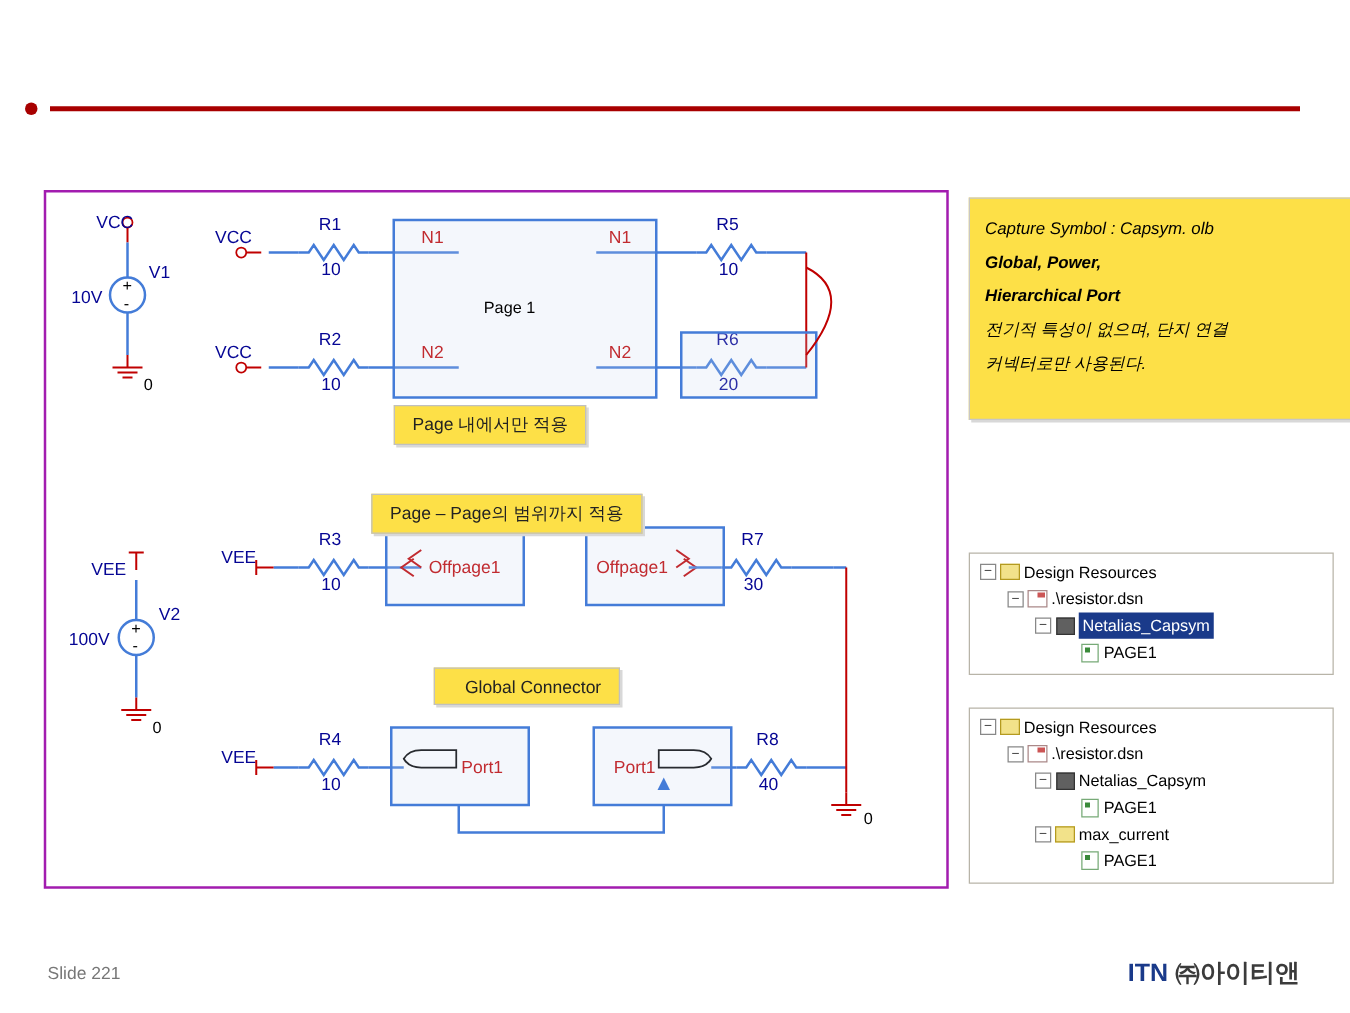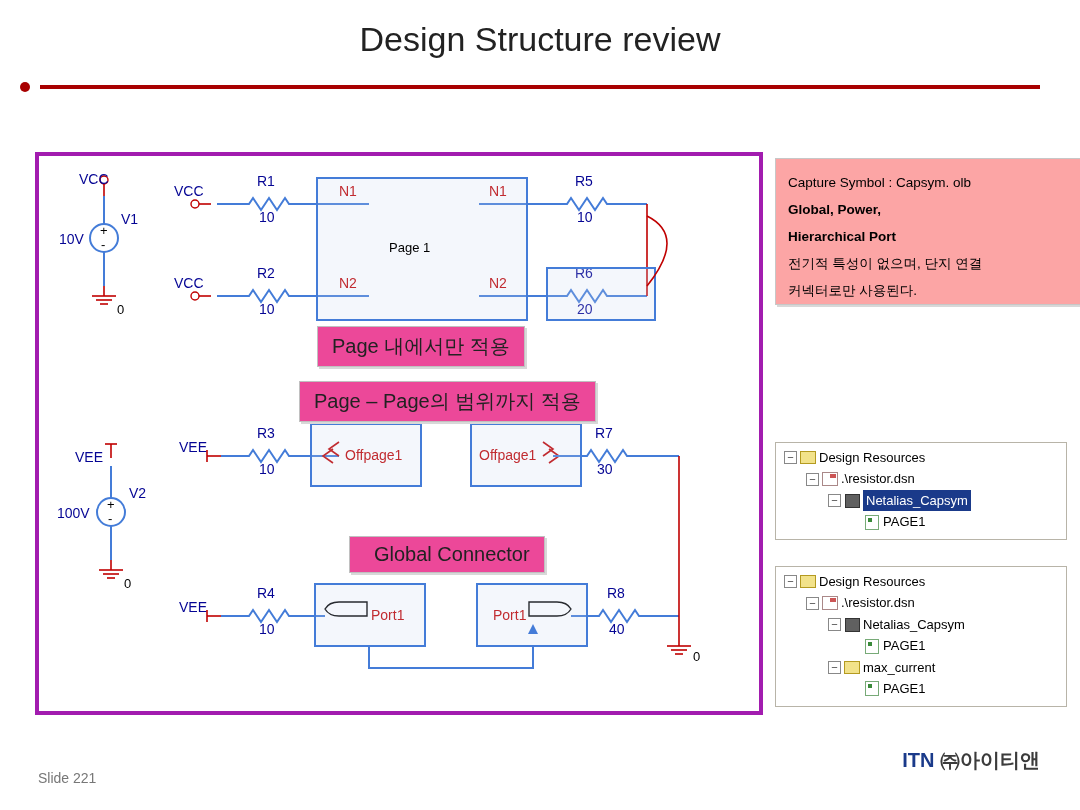--- a/index.html
+++ b/index.html
@@ -1,52 +1,51 @@
 <!DOCTYPE html>
 <html><head>
 <meta charset="utf-8">
 <style>
   html, body { margin: 0; padding: 0; font-family: Arial, "Malgun Gothic", sans-serif; }
   .slide { position: relative; width: 1080px; height: 810px; background: #fff; overflow: hidden; }
   .title { position: absolute; top: 20px; left: 0; width: 100%; text-align: center; font-size: 34px; color: #222; font-family: Arial, sans-serif; }
   .hr-accent { position: absolute; top: 85px; left: 40px; width: 1000px; height: 4px; background: #a80000; }
   .hr-accent::before { content: ""; position: absolute; left: -20px; top: -3px; width: 10px; height: 10px; border-radius: 50%; background: #a80000; }
-  .main { position: absolute; top: 152px; left: 35px; width: 720px; height: 555px; border: 4px solid #a21caf; }
+  .main { position: absolute; top: 152px; left: 35px; width: 720px; height: 555px; border: 2px solid #a21caf; }
   svg.circuit { position: absolute; inset: 0; }
   .lbl { font: 14px Arial; fill: #050594; }
   .lbl-red { font: 14px Arial; fill: #c00000; }
   .lbl-k { font: 13px Arial; fill: #000; }
   .wire-red { stroke: #c00000; stroke-width: 1.6; fill: none; }
   .wire-blue { stroke: #447cd8; stroke-width: 2; fill: none; }
   .wire-k { stroke: #000; stroke-width: 1.4; fill: none; }
   .pin { fill: #fff; stroke: #c00000; stroke-width: 1.4; }
   .box { fill: rgba(200,215,240,0.20); stroke: #447cd8; stroke-width: 2; }
-  .callout { position: absolute; background: #ec4899; border: 1px solid #c0c0c0; font-size: 20px; padding: 6px 14px; box-shadow: 2px 2px 0 #d8d8d8; color: #222; }
-  .info { position: absolute; top: 158px; left: 775px; width: 280px; border: 1px solid #c7c7c7; padding: 10px 12px 0; font-size: 13.5px; line-height: 2.0; background: #fca5a5; box-shadow: 2px 2px 0 #d8d8d8; }
+  .callout { position: absolute; background: #fde047; border: 1px solid #c0c0c0; font-size: 14px; padding: 6px 14px; box-shadow: 2px 2px 0 #d8d8d8; color: #222; }
+  .info { position: absolute; top: 158px; left: 775px; width: 280px; border: 1px solid #c7c7c7; padding: 10px 12px 31px; font-size: 13.5px; line-height: 2.0; background: #fde047; box-shadow: 2px 2px 0 #d8d8d8; font-style: italic; }
   .info b { font-weight: bold; }
   .tree { position: absolute; left: 775px; width: 278px; border: 1px solid #b8b4a8; background: #fff; font: 13px Arial; line-height: 1.65; }
   .tree .row { display: flex; align-items: center; white-space: nowrap; }
   .tree .toggle { width: 11px; height: 11px; border: 1px solid #888; background: #fff; display: inline-flex; align-items: center; justify-content: center; font: 11px/1 Arial; margin-right: 3px; color: #444; cursor: pointer; }
   .tree .ic { width: 16px; height: 14px; margin-right: 3px; display: inline-flex; align-items: center; justify-content: center; }
   .ic-folder { background:#f2e28a; border:1px solid #b49a20; width:14px; height:11px; }
   .ic-dsn { width:14px; height:12px; background:#fff; border:1px solid #a88; position:relative; }
   .ic-dsn::after{ content:""; position:absolute; right:1px; top:1px; width:6px; height:4px; background:#c55; }
   .ic-sch { width:13px; height:12px; background:#606060; border:1px solid #333; }
   .ic-page { width:12px; height:13px; background:#fff; border:1px solid #7a7; position:relative; }
   .ic-page::after{ content:""; position:absolute; left:2px; top:2px; width:4px; height:4px; background:#3a8a3a; }
   .tree .sel { background:#1a3a8a; color:#fff; padding:0 3px; }
   .footer-left { position: absolute; bottom: 24px; left: 38px; font: 14px Arial; color: #777; }
-  .footer-right { position: absolute; bottom: 36px; right: 40px; font: 20px Arial; color: #1a3a8a; font-weight: bold; }
+  .footer-right { position: absolute; bottom: 18px; right: 40px; font: 20px Arial; color: #1a3a8a; font-weight: bold; }
   .footer-right .dark { color: #3b3b3b; font-weight: bold; }
 </style>
 </head>
 <body>
 <div class="slide">
 
-  <div class="title">Design Structure review</div>
   <div class="hr-accent"></div>
 
   <div class="main">
     <svg class="circuit" viewBox="0 0 720 555">
 
       <defs>
         <g id="res">
           <path class="wire-blue" d="M0 0 h8 l4 -6 l8 12 l8 -12 l8 12 l8 -12 l4 6 h8"></path>
         </g>
         <g id="vccpin">
@@ -195,21 +194,21 @@
       <rect class="box" x="276" y="428" width="110" height="62"></rect>
       <rect class="box" x="438" y="428" width="110" height="62"></rect>
 
       <path class="wire-blue" d="M330 490 v22 H494 v-22"></path>
       <polygon points="494,468 489,478 499,478" fill="#447cd8"></polygon>
 
       <path class="wire-red" d="M608 60 q40 20 0 70" fill="none"></path>
     </svg>
 
     <div class="callout" style="left:278px; top:170px;">Page 내에서만 적용</div>
-    <div class="callout" style="left:260px; top:225px;">Page – Page의 범위까지 적용</div>
+    <div class="callout" style="left:260px; top:241px;">Page – Page의 범위까지 적용</div>
     <div class="callout" style="left:310px; top:380px;padding-left:24px;">Global Connector</div>
   </div>
 
   <div class="info">
     <div><span>Capture Symbol : </span><span>Capsym. olb</span></div>
     <div><b>Global, Power,</b></div>
     <div><b>Hierarchical Port</b></div>
     <div>전기적 특성이 없으며, 단지 연결</div>
     <div>커넥터로만 사용된다.</div>
   </div>

